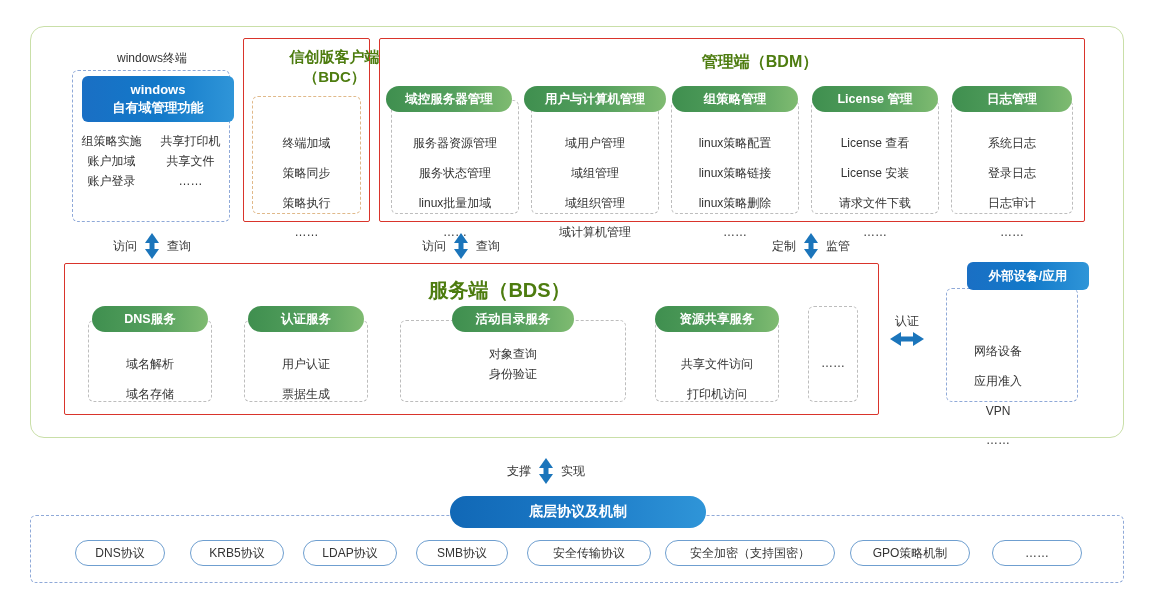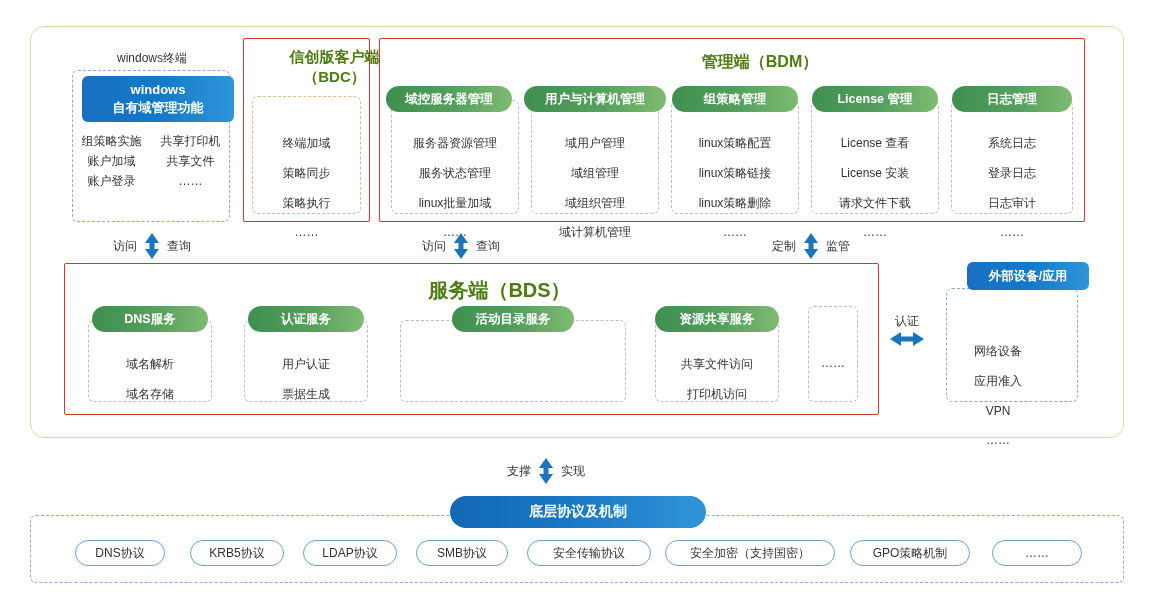--- a/index.html
+++ b/index.html
@@ -396,20 +396,24 @@
 <div class="lines" style="left:244px; top:345px; width:124px;">
   <div>用户认证</div>
   <div>票据生成</div>
 </div>
 
 <div class="box dashed-gray" style="left:400px; top:320px; width:226px; height:82px;"></div>
 <div class="pill-green" style="left:452px; top:306px; width:122px; height:26px;">
   <span>活动目录服务</span>
 </div>
 <div class="twocol" style="left:400px; top:345px; width:226px;">
+  <div class="col">
+    <div>对象查询</div>
+    <div>身份验证</div>
+  </div>
 </div>
 
 <div class="box dashed-gray" style="left:655px; top:320px; width:124px; height:82px;"></div>
 <div class="pill-green" style="left:655px; top:306px; width:124px; height:26px;">
   <span>资源共享服务</span>
 </div>
 <div class="lines" style="left:655px; top:345px; width:124px;">
   <div>共享文件访问</div>
   <div>打印机访问</div>
 </div>

